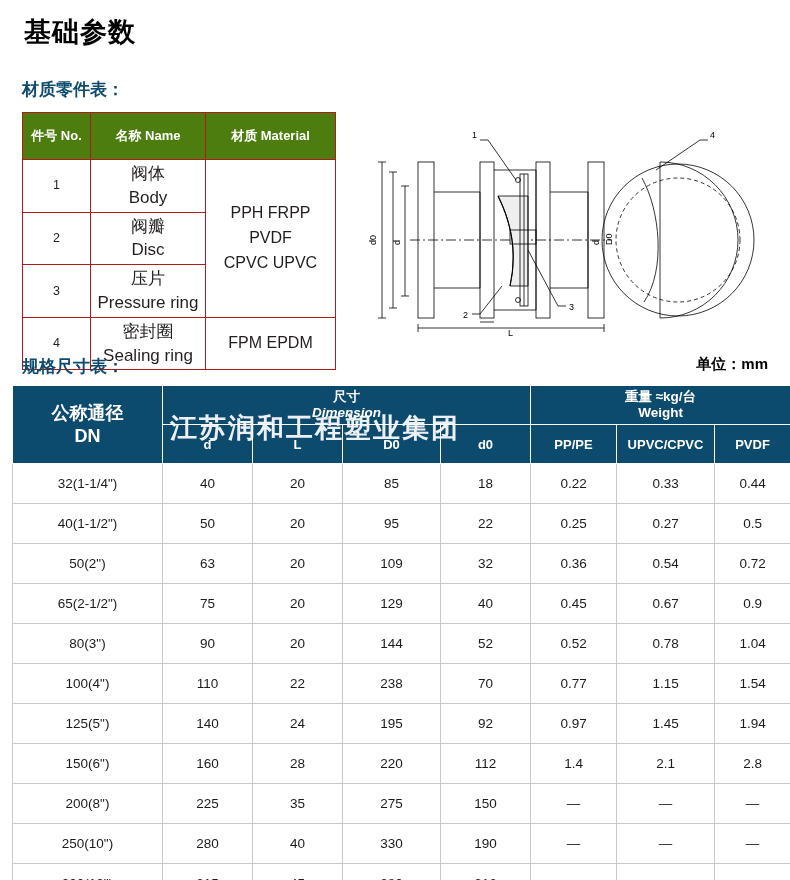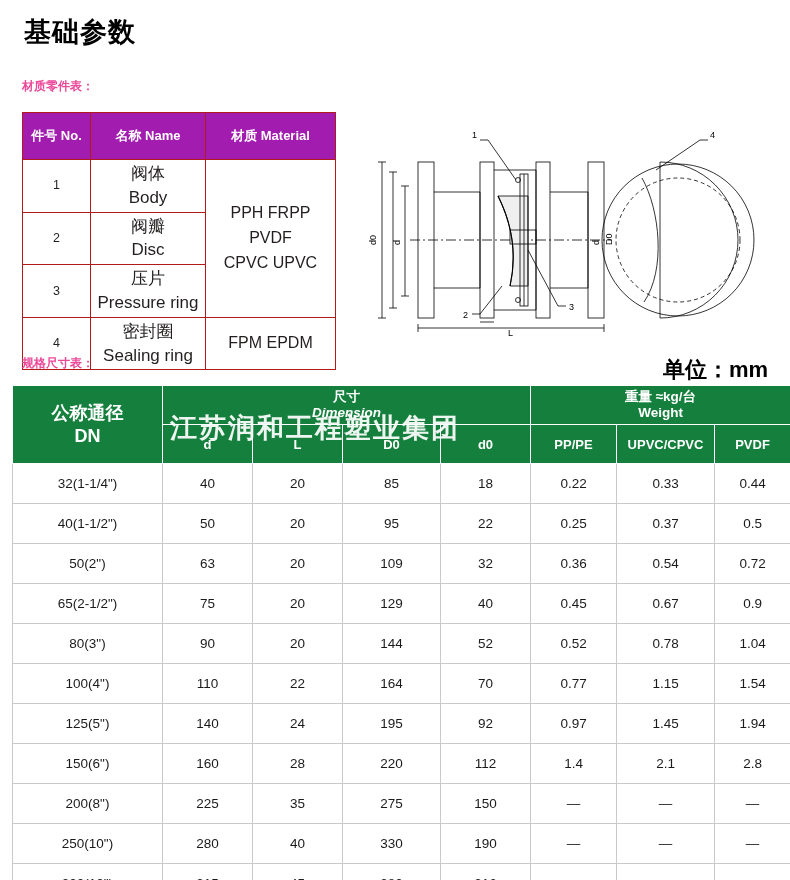--- a/index.html
+++ b/index.html
@@ -23,39 +23,39 @@
   .page-title {
     position: absolute;
     left: 24px;
     top: 14px;
     font-size: 27px;
     font-weight: bold;
     letter-spacing: 1px;
     color: #000;
   }
   .section-label {
-    font-size: 12px;
-    font-weight: bold;
-    color: #ec4899;
+    font-size: 17px;
+    font-weight: bold;
+    color: #0c4a6e;
   }
   #mat-label {
     position: absolute;
     left: 22px;
     top: 78px;
   }
   #spec-label {
     position: absolute;
     left: 22px;
     top: 355px;
   }
   #unit-label {
     position: absolute;
     right: 22px;
     top: 355px;
-    font-size: 22px;
+    font-size: 15px;
     font-weight: bold;
   }
 
   
   .mat-table {
     position: absolute;
     left: 22px;
     top: 112px;
     border-collapse: collapse;
     width: 313px;
@@ -63,21 +63,21 @@
   }
   .mat-table th, .mat-table td {
     border: 1px solid #b11a1a;
     text-align: center;
     vertical-align: middle;
     font-size: 12.5px;
     color: #231f1f;
     padding: 2px 2px;
   }
   .mat-table thead th {
-    background: #a21caf;
+    background: #4d7c0f;
     color: #fff;
     font-weight: bold;
     height: 42px;
     font-size: 13px;
     border: 1px solid #b11a1a;
   }
   .mat-table tbody td {
     height: 46px;
     line-height: 1.35;
   }
@@ -105,21 +105,21 @@
   
   .spec-table {
     position: absolute;
     left: 12px;
     top: 385px;
     width: 766px;
     border-collapse: collapse;
     table-layout: fixed;
   }
   .spec-table th {
-    background: #15803d;
+    background: #0c4a6e;
     color: #fff;
     border: 1px solid #ffffff;
     font-weight: bold;
     text-align: center;
     vertical-align: middle;
   }
   .spec-table td {
     border: 1px solid #c9c9c9;
     text-align: center;
     vertical-align: middle;
@@ -347,21 +347,21 @@
           <td>0.33</td>
           <td>0.44</td>
         </tr>
         <tr>
           <td>40(1-1/2")</td>
           <td>50</td>
           <td>20</td>
           <td>95</td>
           <td>22</td>
           <td>0.25</td>
-          <td>0.37</td>
+          <td>0.27</td>
           <td>0.5</td>
         </tr>
         <tr>
           <td>50(2")</td>
           <td>63</td>
           <td>20</td>
           <td>109</td>
           <td>32</td>
           <td>0.36</td>
           <td>0.54</td>
@@ -384,21 +384,21 @@
           <td>144</td>
           <td>52</td>
           <td>0.52</td>
           <td>0.78</td>
           <td>1.04</td>
         </tr>
         <tr>
           <td>100(4")</td>
           <td>110</td>
           <td>22</td>
-          <td>164</td>
+          <td>238</td>
           <td>70</td>
           <td>0.77</td>
           <td>1.15</td>
           <td>1.54</td>
         </tr>
         <tr>
           <td>125(5")</td>
           <td>140</td>
           <td>24</td>
           <td>195</td>

